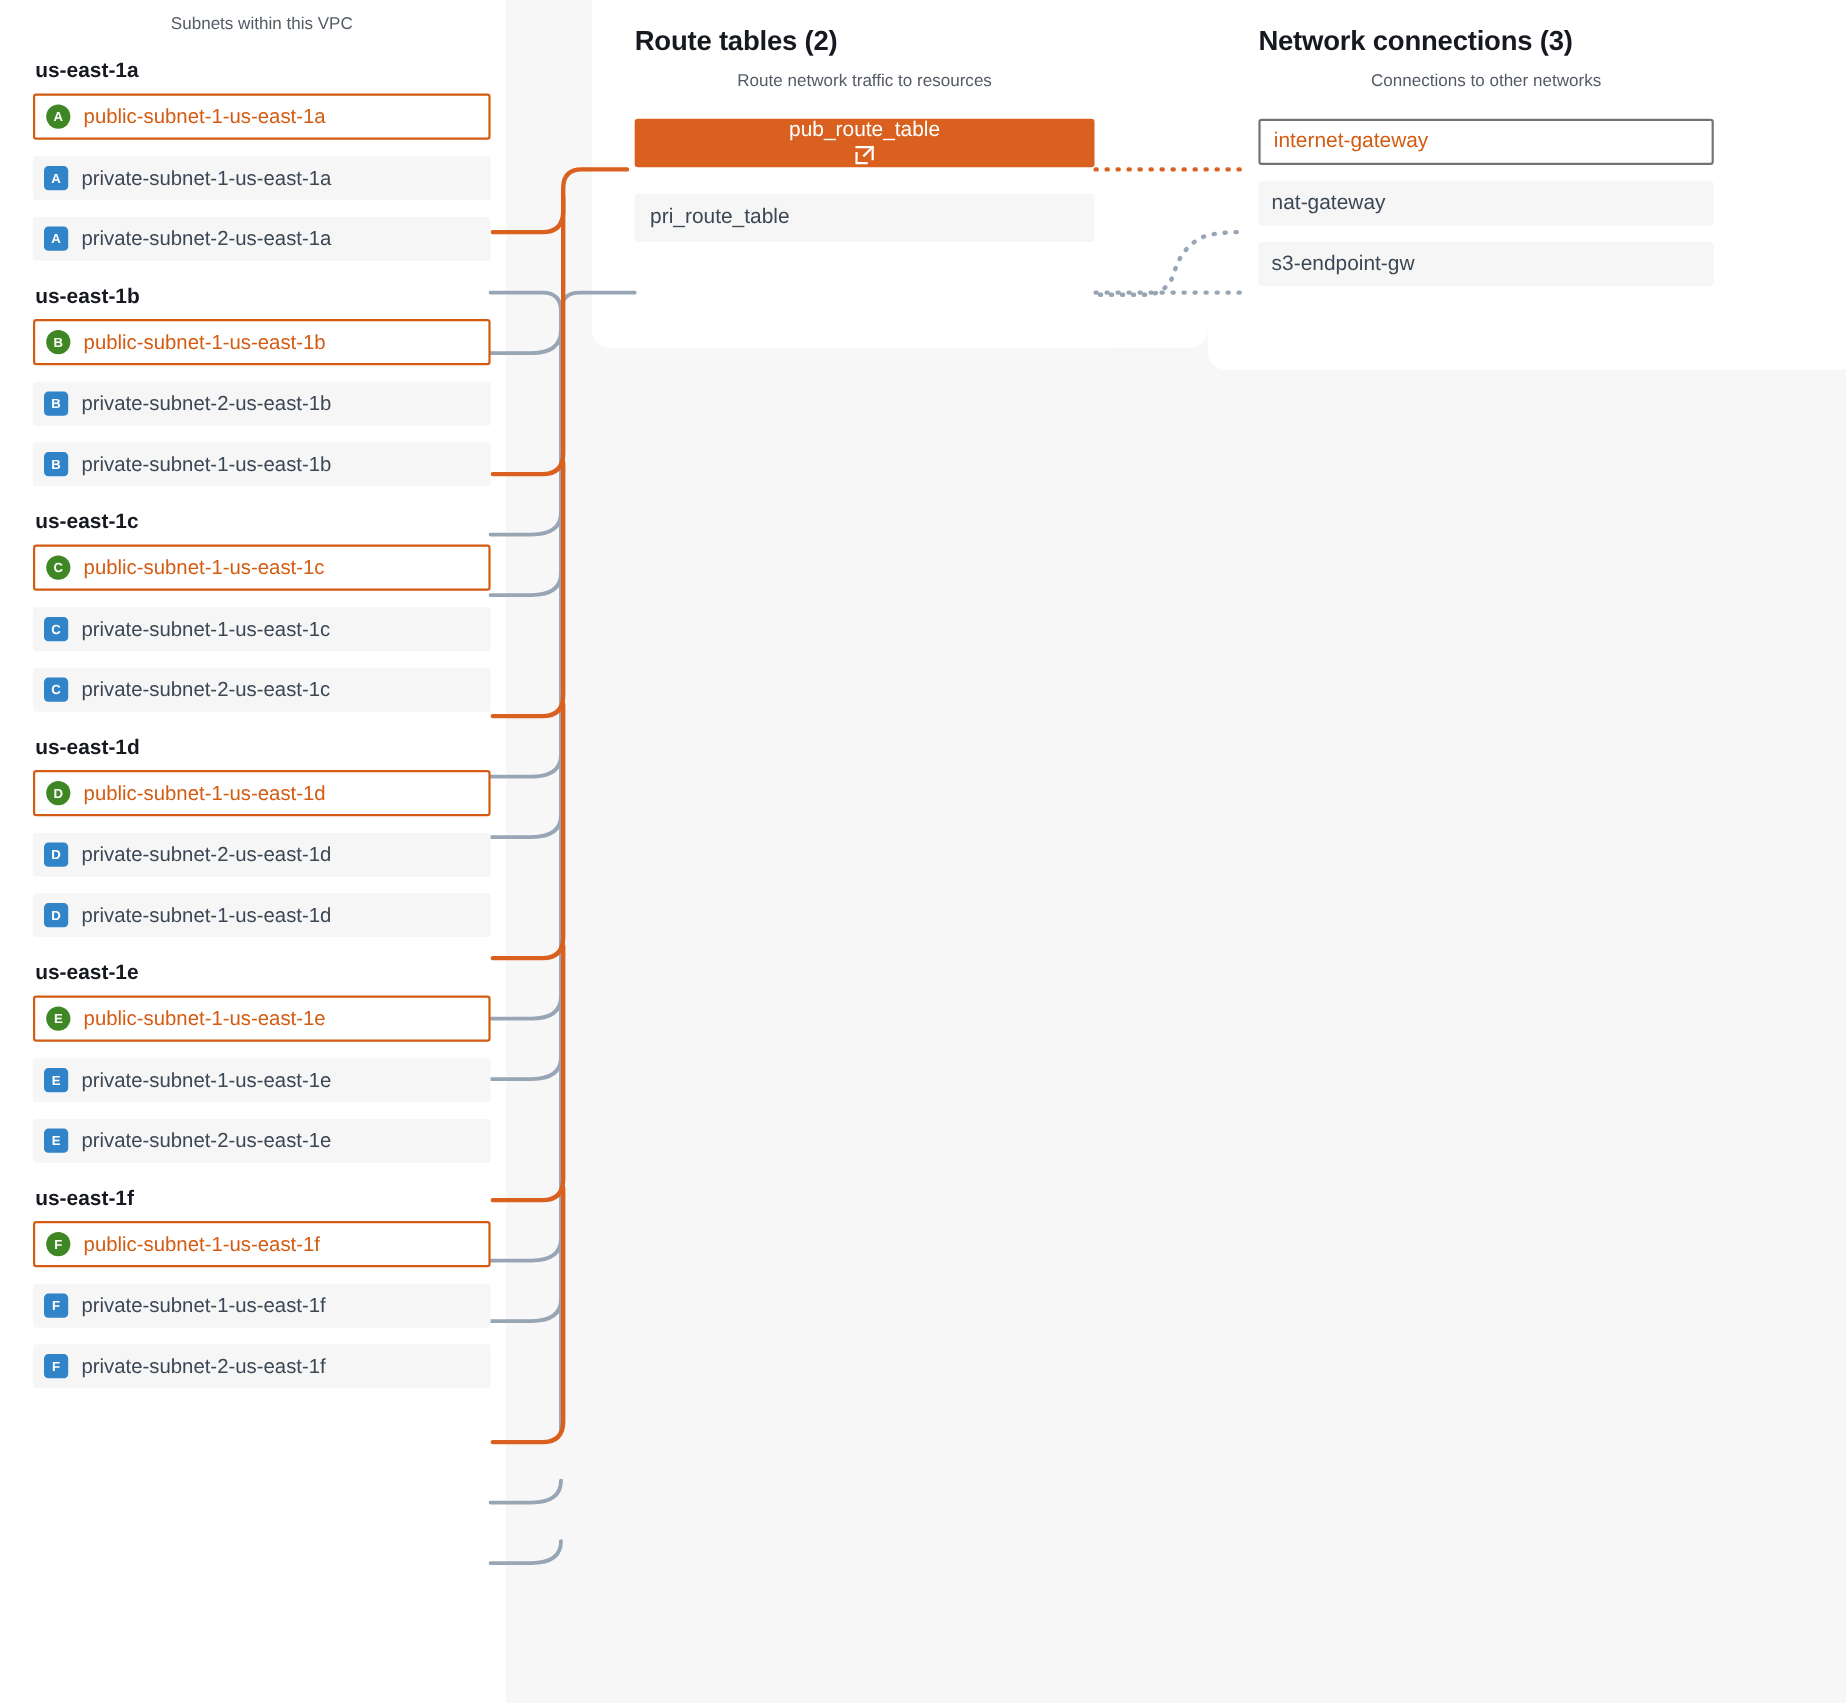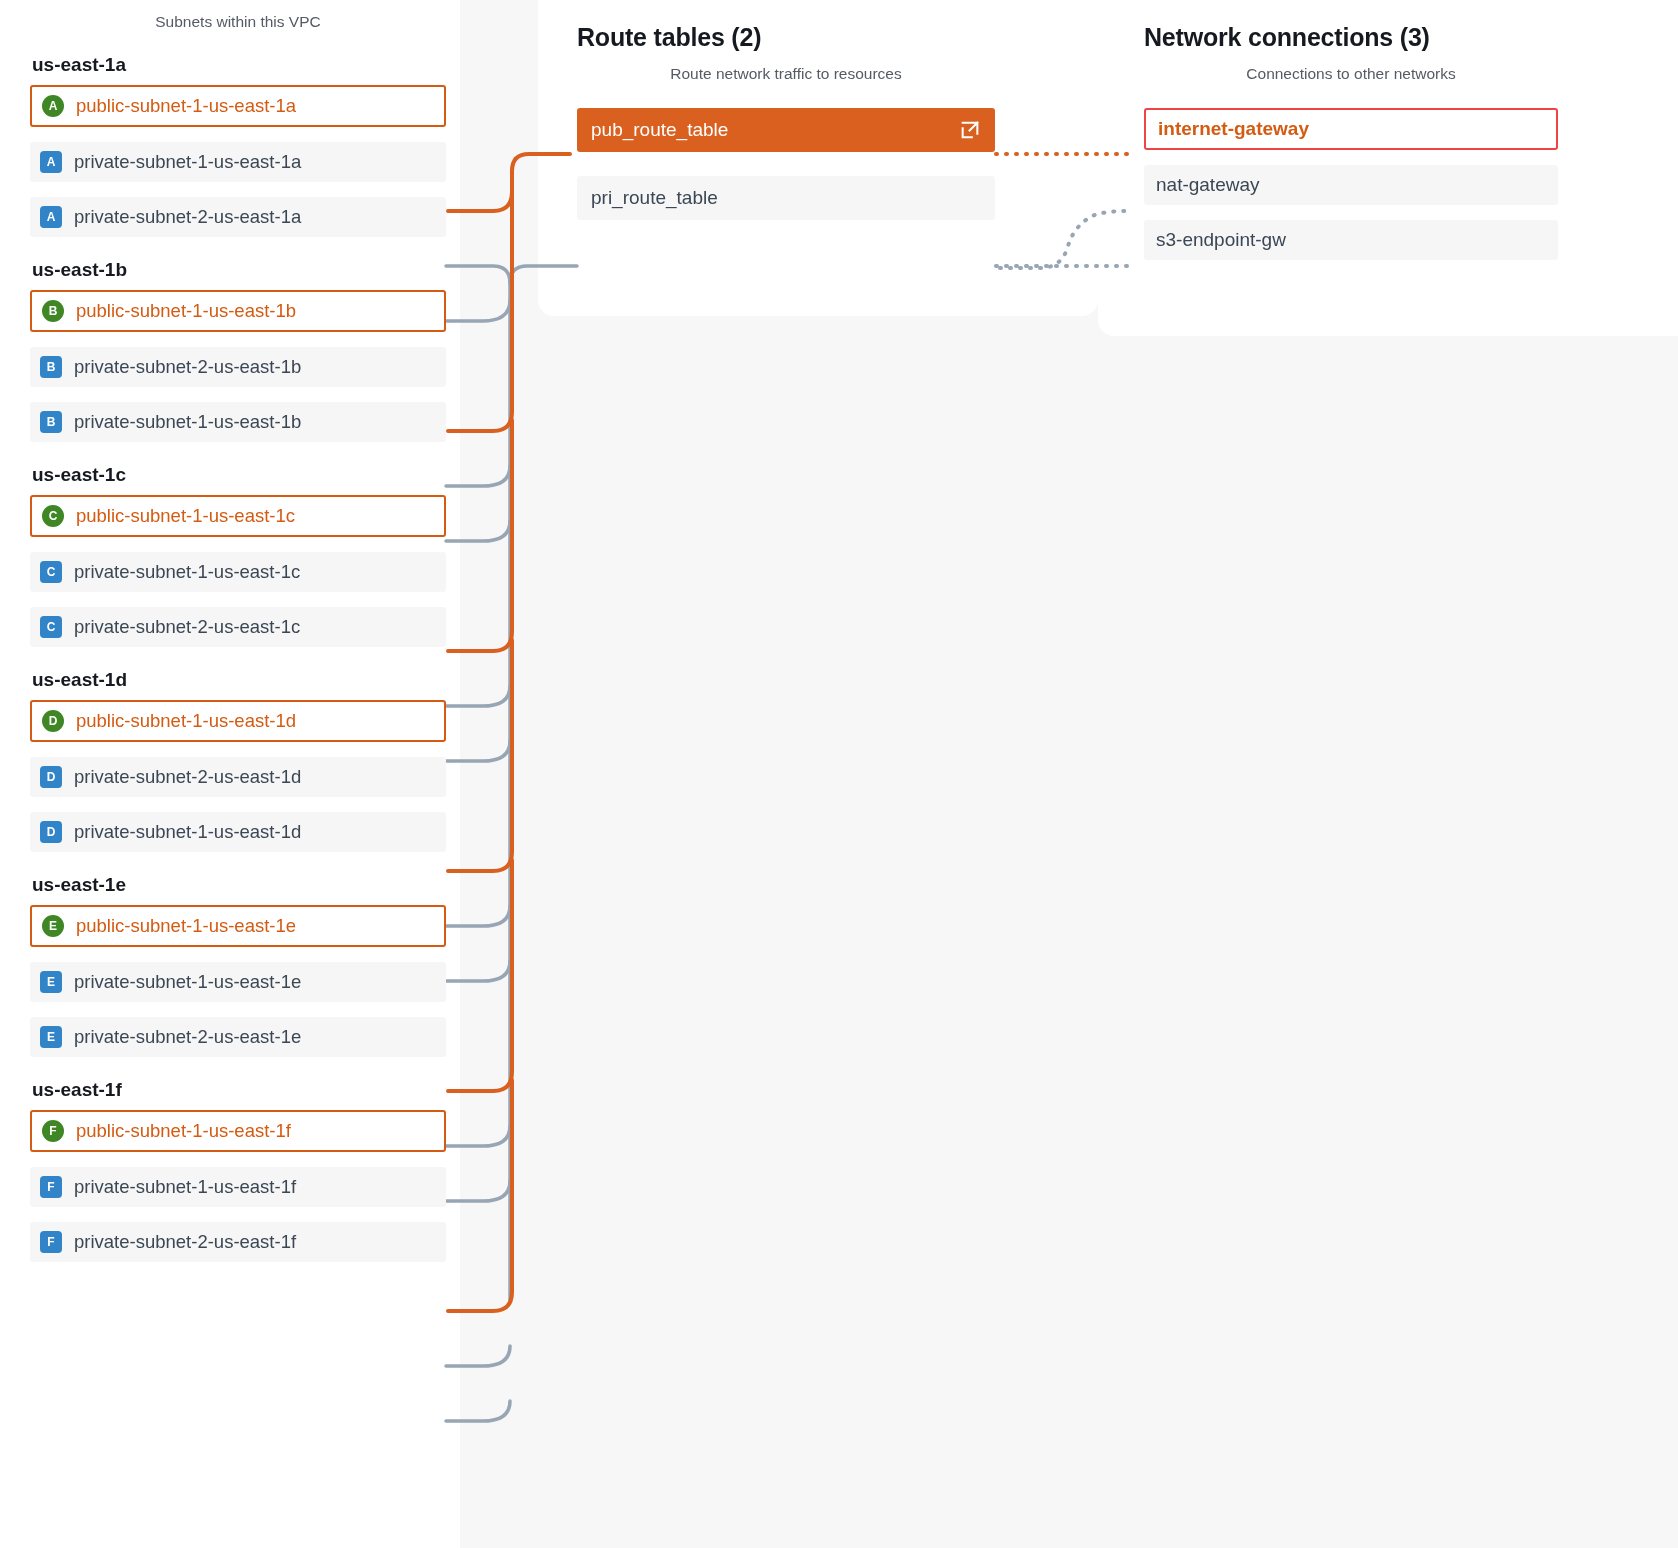--- a/index.html
+++ b/index.html
@@ -120,20 +120,21 @@
     justify-content: space-between;
     padding: 0 14px 0 14px;
     background: #f6f6f7;
     border-radius: 3px;
     font-size: 19px;
     color: #3b4754;
   }
   .rt-row.selected {
     background: #d9601f;
     color: #ffffff;
+    flex-direction: column;
   }
   .rt-meta {
     margin: 9px 0 0 1px;
     font-size: 15px;
     line-height: 23px;
     color: #3b7dd8;
   }
   .rt-meta div { cursor: pointer; }
   .ext-icon { width: 22px; height: 22px; display: block; }
 
@@ -145,24 +146,23 @@
     align-items: center;
     padding-left: 12px;
     background: #f6f6f7;
     border-radius: 3px;
     font-size: 19px;
     color: #3b4754;
     margin-bottom: 15px;
   }
   .conn-row.highlight {
     background: #ffffff;
-    border: 2px solid #ef4444;
+    border: 2px solid #737373;
     color: #d45b12;
     height: 42px;
-    font-weight: bold;
   }
   .conn-row:last-child { margin-bottom: 0; }
 </style>
 </head>
 <body>
 
 <div class="panel" id="panel-subnets"></div>
 <div class="panel" id="panel-routes"></div>
 <div class="panel" id="panel-conns"></div>
 <div class="panel" id="panel-routes-b"></div>

